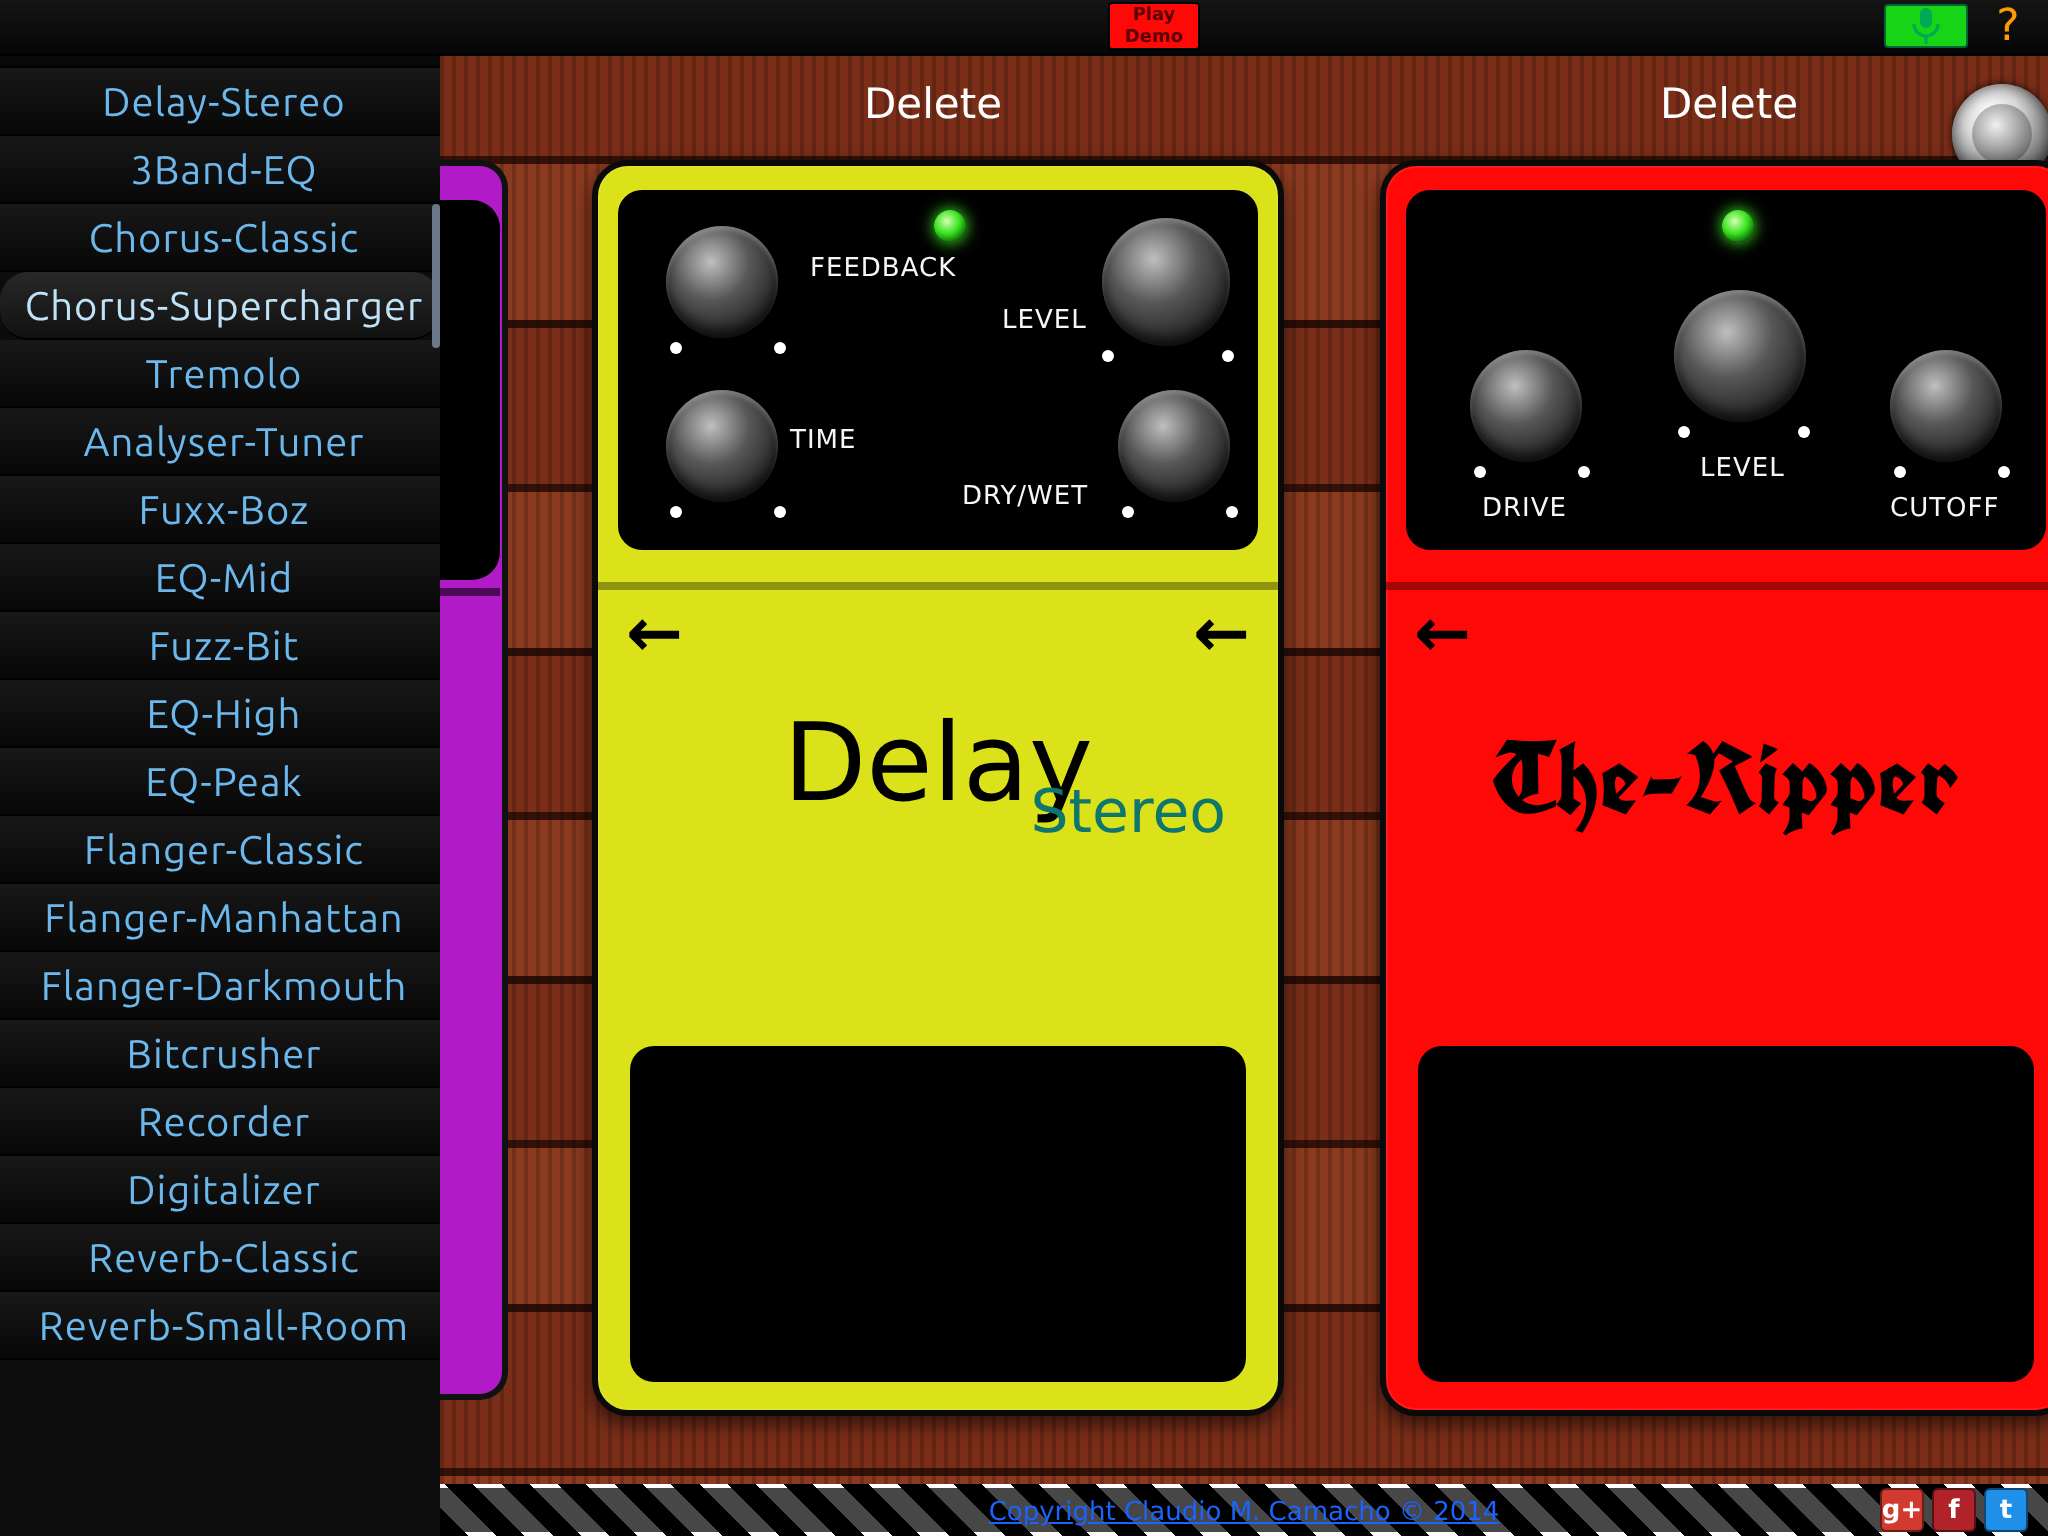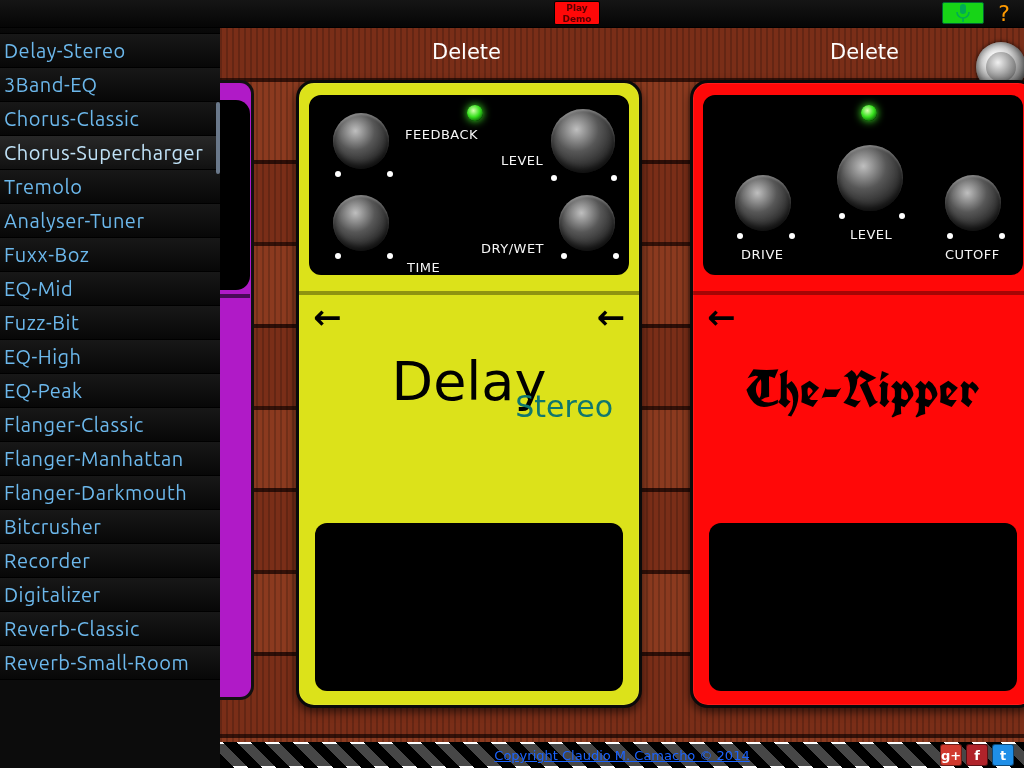--- a/index.html
+++ b/index.html
@@ -45,22 +45,23 @@
     background: #0c0c0c; z-index: 4; overflow: hidden;
   }
   .side-item {
     height: 34px; line-height: 34px; padding-left: 4px;
     background: linear-gradient(#181818, #070707);
     border-bottom: 1px solid #000;
     color: #6cb8ec; font-size: 20px; font-weight: 400;
     letter-spacing: 0.5px;
     white-space: nowrap; overflow: hidden;
     font-family: "Ubuntu", "DejaVu Sans", sans-serif;
-  }
-  .side-item.sel { color: #c0e2f7; background: linear-gradient(#282828, #111); }
+    text-align: center;
+  }
+  .side-item.sel { color: #c0e2f7; background: linear-gradient(#282828, #111); border-radius: 14px; }
 
   
   .sliver {
     position: absolute; left: 220px; top: 80px; width: 34px; height: 620px;
     z-index: 2;
   }
   .sliver .body { position:absolute; inset:0; background:#b01ac7; border:3px solid #111; border-left:0; border-radius:0 14px 14px 0; }
   .sliver .panel { position:absolute; left:0; top:20px; width:30px; height:190px; background:#000; border-radius:0 14px 14px 0; }
   .sliver .seg { position:absolute; left:0; top:214px; width:30px; height:4px; background:#4a0a57; }
 
@@ -208,21 +209,21 @@
     <span class="klabel" style="left:94px; top:30px;">FEEDBACK</span>
 
     <span class="knob" style="left:240px; top:12px; width:64px; height:64px;"></span>
     <span class="dot" style="left:240px; top:78px;"></span>
     <span class="dot" style="left:300px; top:78px;"></span>
     <span class="klabel" style="left:190px; top:56px;">LEVEL</span>
 
     <span class="knob" style="left:22px; top:98px;"></span>
     <span class="dot" style="left:24px; top:156px;"></span>
     <span class="dot" style="left:76px; top:156px;"></span>
-    <span class="klabel" style="left:96px; top:116px;margin-top:47px;">TIME</span>
+    <span class="klabel" style="left:84px; top:116px;">TIME</span>
 
     <span class="knob" style="left:248px; top:98px;"></span>
     <span class="dot" style="left:250px; top:156px;"></span>
     <span class="dot" style="left:302px; top:156px;"></span>
     <span class="klabel" style="left:170px; top:144px;">DRY/WET</span>
   </div>
   <div class="divider"></div>
   <div class="arrows">
     <span class="arrow" style="left:14px;">←</span>
     <span class="arrow" style="right:14px;">←</span>

